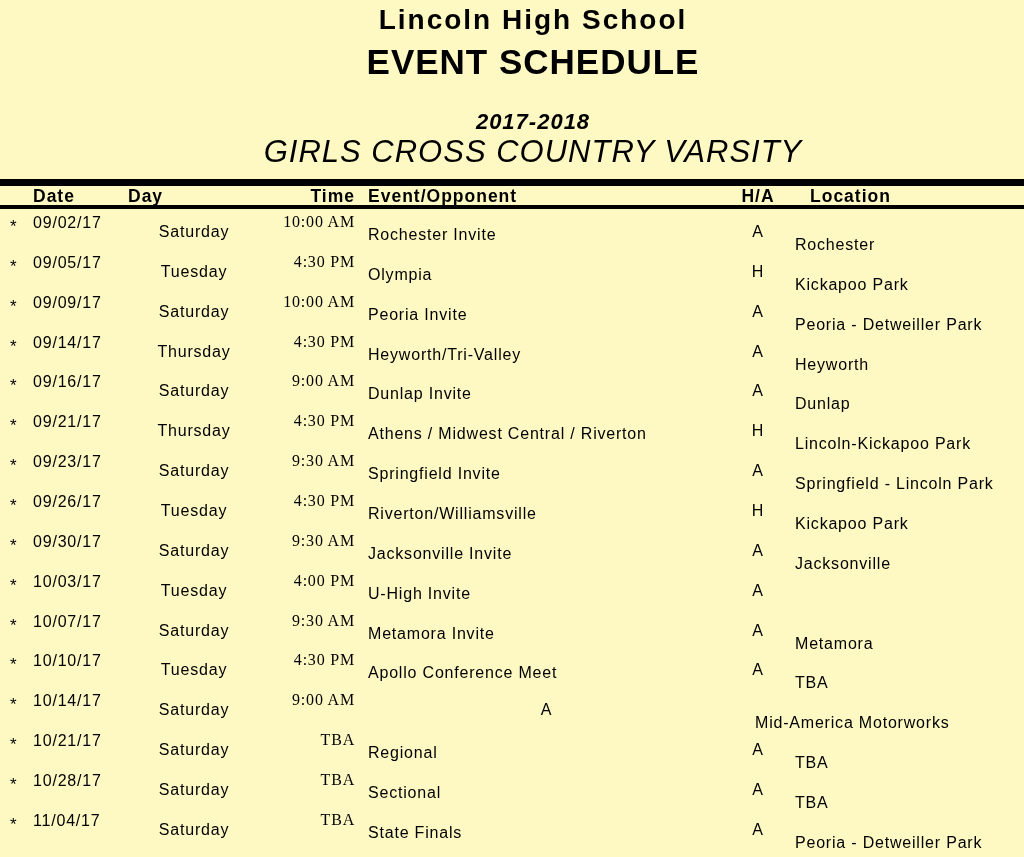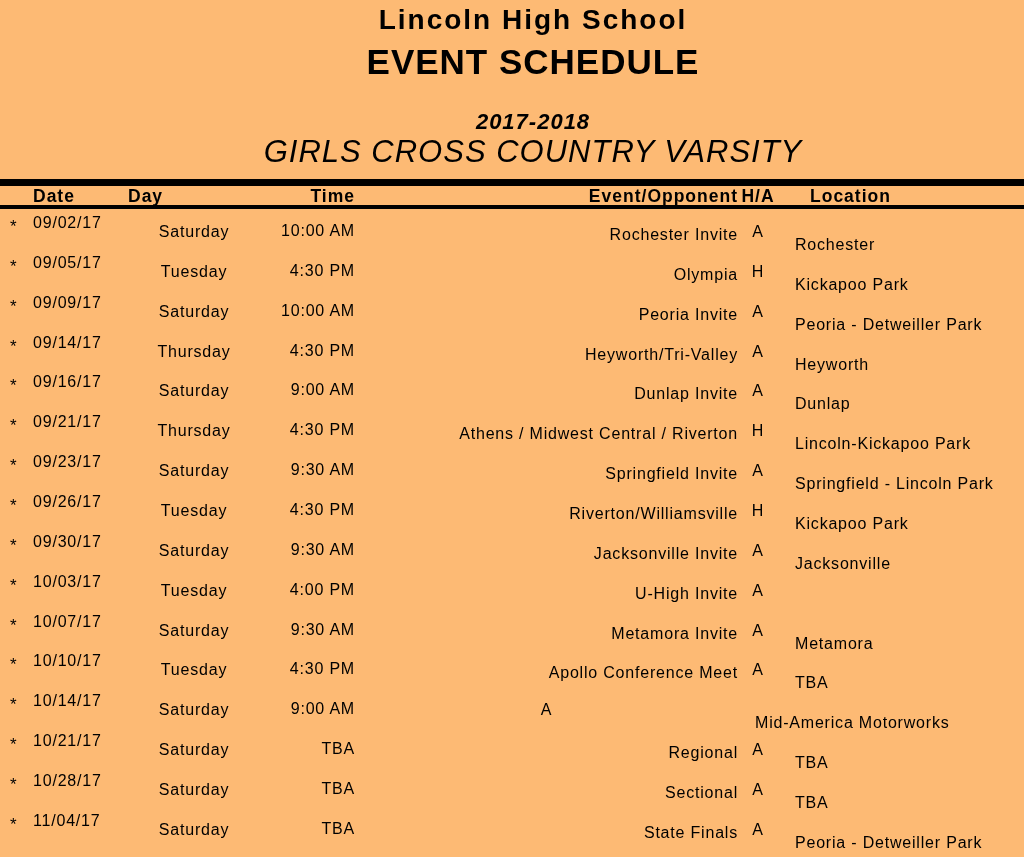--- a/index.html
+++ b/index.html
@@ -1,20 +1,20 @@
 <!DOCTYPE html>
 <html><head>
 <meta charset="utf-8">
 <style>
   * { margin:0; padding:0; box-sizing:border-box; }
   html,body { background:#ffffff; }
   .page {
     position:relative;
     width:1024px; height:857px;
-    background:#fdba74;
+    background:#fef9c3;
     color:#000000;
     font-family:"Liberation Sans", sans-serif;
     overflow:hidden;
   }
   
   .titles {
     position:relative;
     height:179px;
     text-align:center;
     left:21px;
@@ -38,38 +38,38 @@
     align-items:center;
     font-weight:bold;
     font-size:17.5px;
     letter-spacing:1px;
   }
   .hdr-row .c, .row .c { white-space:nowrap; overflow:visible; }
   .c-date { text-align:left; }
   .c-day  { text-align:center; }
   .hdr-row .c-day { text-align:left; }
   .c-time { text-align:right; }
-  .c-event { text-align:right; padding-left:13px; }
+  .c-event { text-align:left; padding-left:13px; }
   .c-ha   { text-align:center; }
   .c-loc  { text-align:left; padding-left:17px; }
   .hdr-row .c-loc { padding-left:32px; }
   .c-star { padding-left:10px; }
   
   .rows { }
   .row {
     height:39.87px;
     font-size:16px;
     letter-spacing:0.8px;
     align-items:start;
   }
   .row .c { line-height:1; }
   .row .c-star  { padding-top:9px;  font-size:17px; }
   .row .c-date  { padding-top:6px; }
   .row .c-day   { padding-top:15px; }
-  .row .c-time  { padding-top:14px; }
+  .row .c-time  { padding-top:5px;font-family:Liberation Serif, serif; }
   .row .c-event { padding-top:18px; }
   .row .c-ha    { padding-top:15px; }
   .row .c-loc   { padding-top:28px; }
 </style>
 </head>
 <body>
 
 <div class="page">
 
   <div class="titles">

